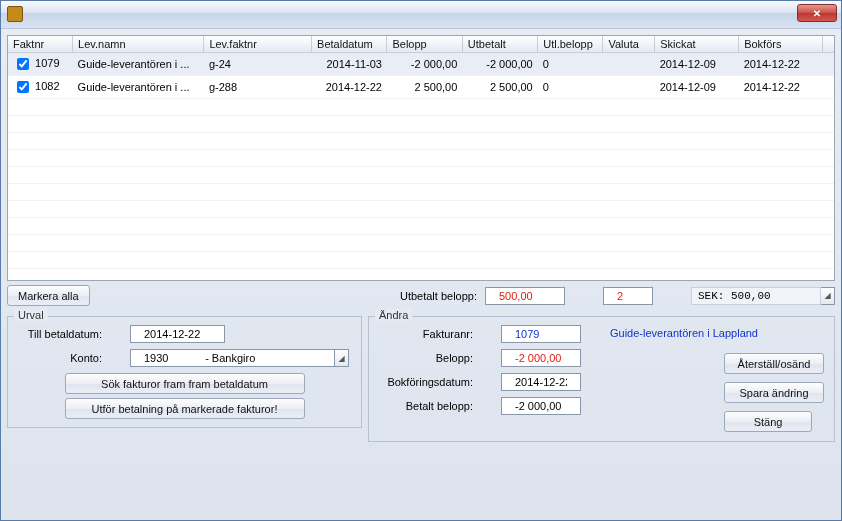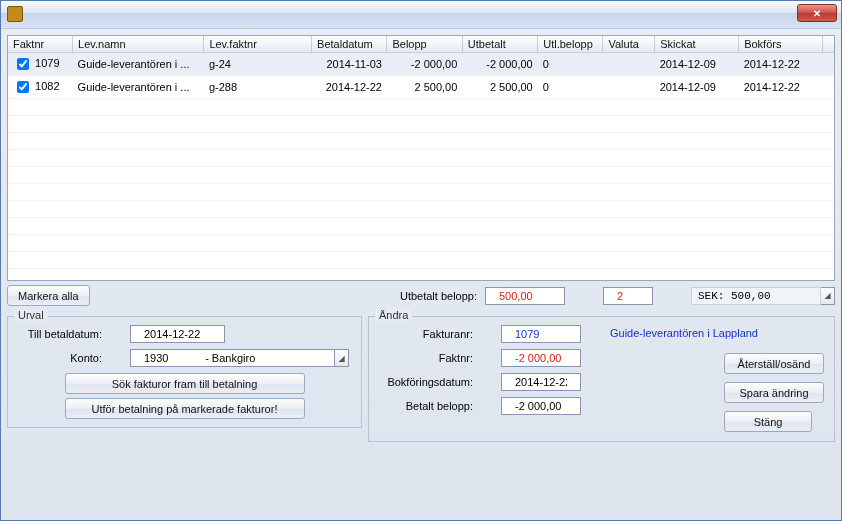--- a/index.html
+++ b/index.html
@@ -352,36 +352,36 @@
             <label>Till betaldatum:</label>
             <input class="tin" style="width: 95px;" value="2014-12-22">
           </div>
           <div class="frm-row">
             <label>Konto:</label>
             <div style="display:flex;">
               <input class="tin" style="width: 205px;" value="1930            - Bankgiro">
               <span class="drop-handle">◢</span>
             </div>
           </div>
-          <button class="btn btn-wide">Sök fakturor fram till betalning</button>
+          <button class="btn btn-wide">Sök fakturor fram fram betaldatum</button>
           <button class="btn btn-wide">Utför betalning på markerade fakturor!</button>
         </div>
       </div>
 
       <div class="andra">
         <div class="gb andra-box">
           <span class="gbt">Ändra</span>
 
           <div class="frm-row andra-row">
             <label>Fakturanr:</label>
             <input class="tin blue" style="width: 80px;" value="1079">
             <span class="supplier-disp">Guide-leverantören i Lappland</span>
           </div>
           <div class="frm-row andra-row">
-            <label>Faktnr:</label>
+            <label>Belopp:</label>
             <input class="tin red" style="width: 80px;" value="-2 000,00">
           </div>
           <div class="frm-row andra-row">
             <label>Bokföringsdatum:</label>
             <input class="tin" style="width: 80px;" value="2014-12-22">
           </div>
           <div class="frm-row andra-row">
             <label>Betalt belopp:</label>
             <input class="tin" style="width: 80px;" value="-2 000,00">
           </div>

